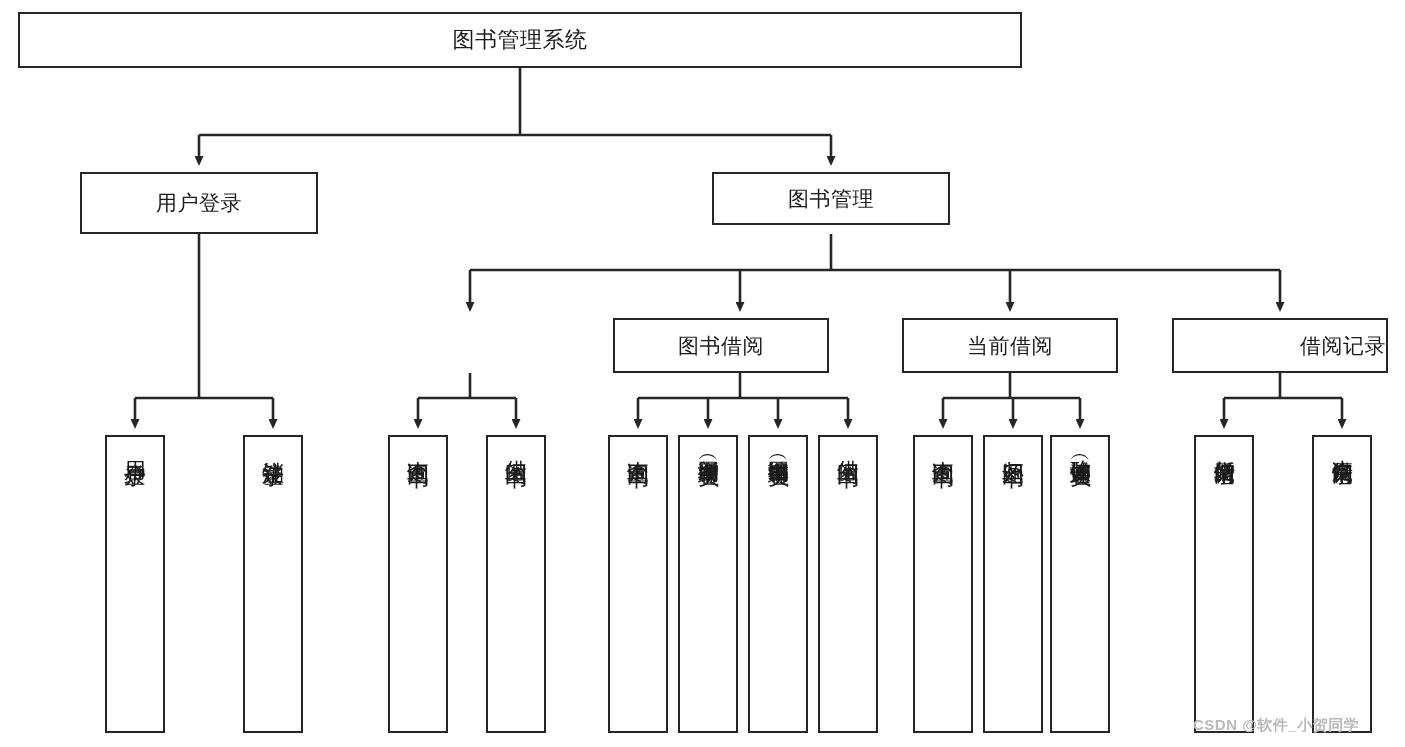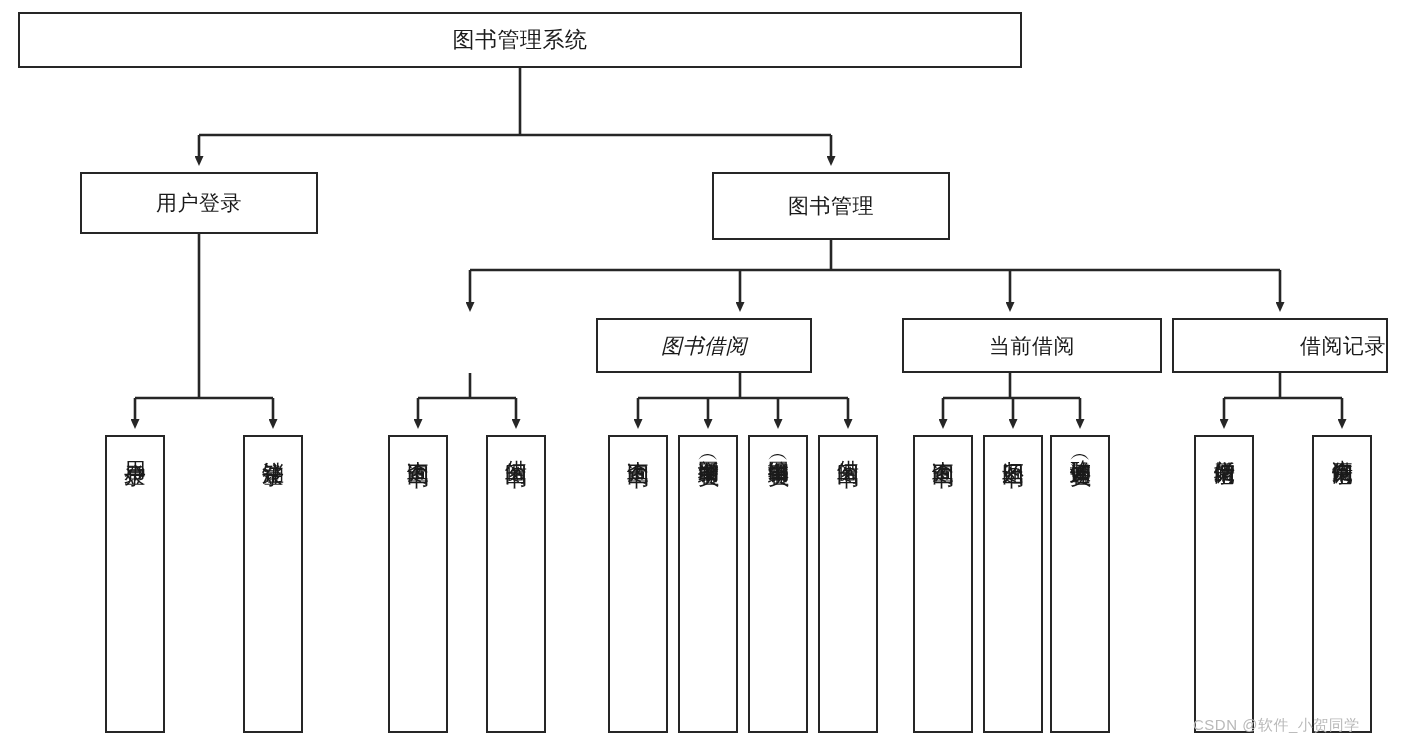--- a/index.html
+++ b/index.html
@@ -70,20 +70,21 @@
     font-size: 21px;
     letter-spacing: 1px;
   }
   .watermark {
     position: absolute;
     font-size: 15px;
     color: #b9b9b9;
     white-space: nowrap;
     letter-spacing: 0.5px;
     user-select: none;
+    font-weight: bold;
   }
 </style>
 </head>
 <body>
 
 <div id="diagram-root">
 
   <svg id="edges-layer" width="1405" height="747" viewBox="0 0 1405 747" xmlns="http://www.w3.org/2000/svg">
     <defs>
       <marker id="arrowhead" markerWidth="10" markerHeight="9" refX="1" refY="4.5" orient="auto" markerUnits="userSpaceOnUse">
@@ -127,28 +128,28 @@
       </g>
   </svg>
 
   <div class="node horiz root" style="left: 18px; top: 12px; width: 1004px; height: 56px;">
     <span class="node-label">图书管理系统</span>
   </div>
 
   <div class="node horiz" style="left: 80px; top: 172px; width: 238px; height: 62px;">
     <span class="node-label">用户登录</span>
   </div>
-  <div class="node horiz" style="left: 712px; top: 172px; width: 238px; height: 68px;">
+  <div class="node horiz" style="left: 712px; top: 172px; width: 238px; height: 53px;">
     <span class="node-label">图书管理</span>
   </div>
 
-  <div class="node horiz" style="left: 596px; top: 318px; width: 216px; height: 55px; font-style: italic;">
+  <div class="node horiz" style="left: 613px; top: 318px; width: 216px; height: 55px;">
     <span class="node-label">图书借阅</span>
   </div>
-  <div class="node horiz" style="left: 902px; top: 318px; width: 260px; height: 55px;">
+  <div class="node horiz" style="left: 902px; top: 318px; width: 216px; height: 55px;">
     <span class="node-label">当前借阅</span>
   </div>
   <div class="node horiz" style="left: 1172px; top: 318px; width: 216px; height: 55px; justify-content: flex-end;">
     <span class="node-label">借阅记录</span>
   </div>
 
   <div class="node vert" style="left: 105px; top: 435px; width: 60px; height: 298px;">
     <span class="node-label">用户登录</span>
   </div>
   <div class="node vert" style="left: 243px; top: 435px; width: 60px; height: 298px;">

